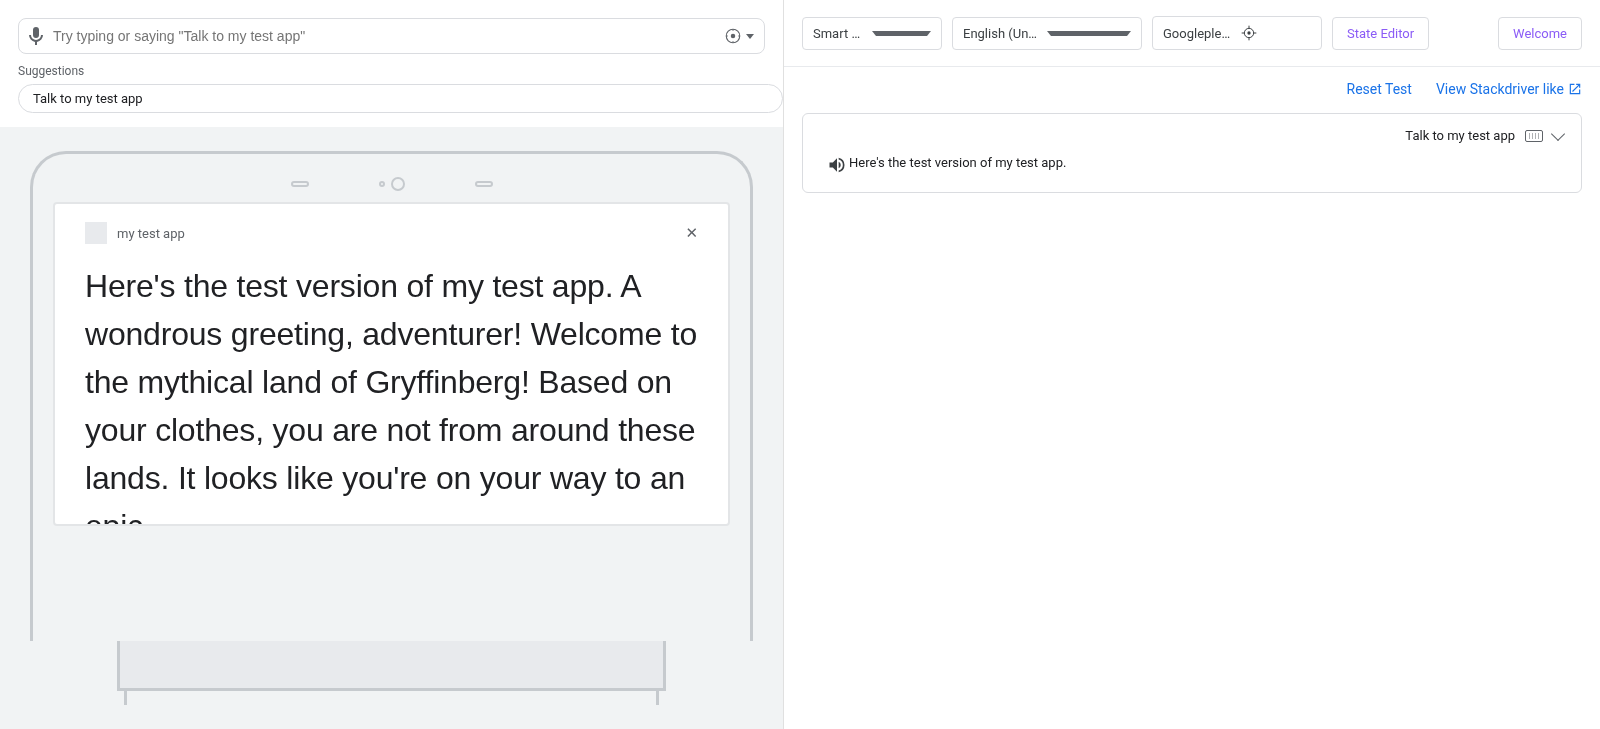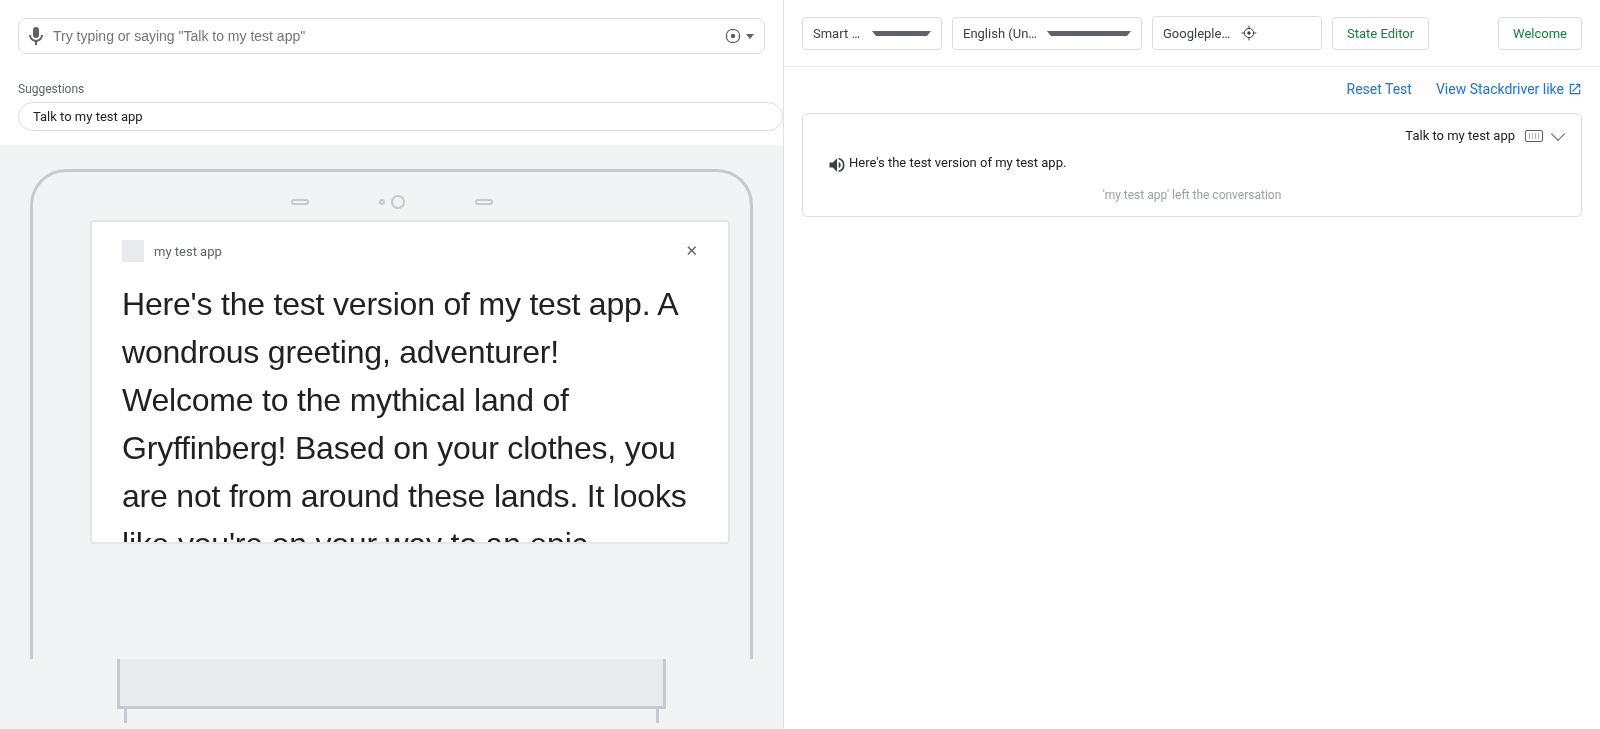--- a/index.html
+++ b/index.html
@@ -7,49 +7,49 @@
   .app { display: flex; height: 100vh; width: 100%; }
   .left{ flex:0 0 49%; display:flex; flex-direction:column; border-right:1px solid #e0e0e0; }
   .right{ flex:1; display:flex; flex-direction:column; }
 
   
   .input-bar{ margin:18px 18px 10px 18px; border:1px solid #dadce0; border-radius:8px; height:36px; display:flex; align-items:center; padding:0 10px; gap:10px; background:#fff; }
   .input-bar input{ flex:1; border:none; outline:none; font-size:14px; color:#5f6368; background:transparent; }
   .mic-icon svg, .right-icons svg{ display:block; }
   .right-icons{ display:flex; align-items:center; gap:4px; color:#5f6368; }
 
-  .suggestions-label{ margin:18px 0 6px 18px; font-size:12px; color:#5f6368; }
+  .suggestions-label{ margin:0 0 6px 18px; font-size:12px; color:#5f6368; }
   .chip{ display:inline-block; margin-left:18px; border:1px solid #dadce0; border-radius:18px; padding:6px 14px; font-size:13px; color:#202124; background:#fff; cursor:pointer; }
 
   .device-area{ flex:1; background:#f1f3f4; margin-top:14px; position:relative; padding:24px 30px 0 30px; overflow:hidden; }
   .device-frame{ border:3px solid #c6cace; border-bottom:none; border-radius:36px 36px 0 0; background:#f1f3f4; padding:20px 20px 0 20px; position:relative; height:490px; }
   .device-notch{ display:flex; justify-content:center; gap:70px; align-items:center; height:20px; margin-bottom:8px; }
   .pill{ width:18px; height:6px; border:2px solid #c6cace; border-radius:4px; }
   .dots{ display:flex; align-items:center; gap:6px; }
   .dot-sm{ width:6px; height:6px; border:2px solid #c6cace; border-radius:50%; }
   .dot-lg{ width:14px; height:14px; border:2px solid #c6cace; border-radius:50%; }
-  .screen{ background:#fff; border:2px solid #e3e5e7; border-radius:4px; height:324px; padding:18px 30px; overflow:hidden;margin-left:37px; }
+  .screen{ background:#fff; border:2px solid #e3e5e7; border-radius:4px; height:324px; padding:18px 30px; overflow:hidden; }
   .screen-header{ display:flex; align-items:center; gap:10px; margin-bottom:18px; }
   .app-logo{ width:22px; height:22px; background:#e8eaed; }
   .app-name{ font-size:13px; color:#5f6368; flex:1; }
   .close-x{ font-size:15px; color:#5f6368; cursor:pointer; font-family:Arial; }
   .screen-text{ font-size:32px; line-height:1.5; color:#202124; font-weight:400; font-family:"Google Sans","Segoe UI",Arial,sans-serif; letter-spacing:-0.2px; }
   .device-base{ width:76%; margin:0 auto; border:3px solid #c6cace; border-top:none; height:50px; background:#e8eaed; }
   .device-base2{ width:74%; margin:0 auto; border:3px solid #c6cace; border-top:none; border-bottom:none; height:14px; }
 
   
   .toolbar{ display:flex; gap:10px; padding:16px 18px; align-items:center; border-bottom:1px solid #e8eaed; }
   .dd{ border:1px solid #dadce0; border-radius:4px; padding:8px 10px; font-size:13px; color:#3c4043; display:flex; align-items:center; gap:8px; background:#fff; cursor:pointer; }
   .dd.surface{ width:140px; }
   .dd.lang{ width:190px; }
   .dd.loc{ width:170px; }
   .dd span{ flex:1; white-space:nowrap; overflow:hidden; text-overflow:ellipsis; }
   .caret{ width:0; height:0; border-left:4px solid transparent; border-right:4px solid transparent; border-top:5px solid #5f6368; }
   .loc-icon{ width:16px; height:16px; flex-shrink:0; }
-  .btn{ border:1px solid #dadce0; border-radius:4px; padding:8px 14px; font-size:13px; color:#15803d; background:#fff; cursor:pointer; white-space:nowrap; }
+  .btn{ border:1px solid #dadce0; border-radius:4px; padding:8px 14px; font-size:13px; color:#8b5cf6; background:#fff; cursor:pointer; white-space:nowrap; }
 
   .links-row{ display:flex; justify-content:flex-end; gap:24px; padding:14px 18px 10px; font-size:14px; }
   .links-row a{ color:#1a73e8; text-decoration:none; cursor:pointer; display:flex; align-items:center; gap:4px; }
 
   .conv-card{ margin:6px 18px; border:1px solid #dadce0; border-radius:6px; padding:14px 18px; }
   .conv-header{ display:flex; justify-content:flex-end; align-items:center; gap:10px; margin-bottom:10px; font-size:13px; color:#202124; }
   .kbd-icon{ width:18px; height:12px; border:1.5px solid #5f6368; border-radius:2px; position:relative; }
   .kbd-icon::after{ content:""; position:absolute; left:3px; right:3px; top:2px; bottom:2px; background:repeating-linear-gradient(90deg,#5f6368 0 1px,transparent 1px 3px); opacity:.5; }
   .chev{ width:10px; height:10px; border-right:1.5px solid #5f6368; border-bottom:1.5px solid #5f6368; transform:rotate(45deg); margin-top:-4px; cursor:pointer; }
   .conv-body{ display:flex; gap:2px; align-items:flex-start; padding:0 6px; }
@@ -153,16 +153,15 @@
       <div class="conv-body">
         <span class="speaker-icon">
           <svg width="20" height="20" viewBox="0 0 24 24">
               <path fill="#3c4043" d="M3 9v6h4l5 5V4L7 9H3zm13.5 3a4.5 4.5 0 0 0-2.5-4v8a4.5 4.5 0 0 0 2.5-4zm-2.5-8.7v2.06A7 7 0 0 1 19 12a7 7 0 0 1-5 6.64v2.06A9 9 0 0 0 21 12a9 9 0 0 0-7-8.7z"></path>
             </svg>
         </span>
         <div class="conv-text">
           <div>Here's the test version of my test app.</div>
         </div>
       </div>
-      <div class="conv-footer">'my test app' left the conversation</div>
     </div>
   </div>
 </div>
 
 </body></html>

